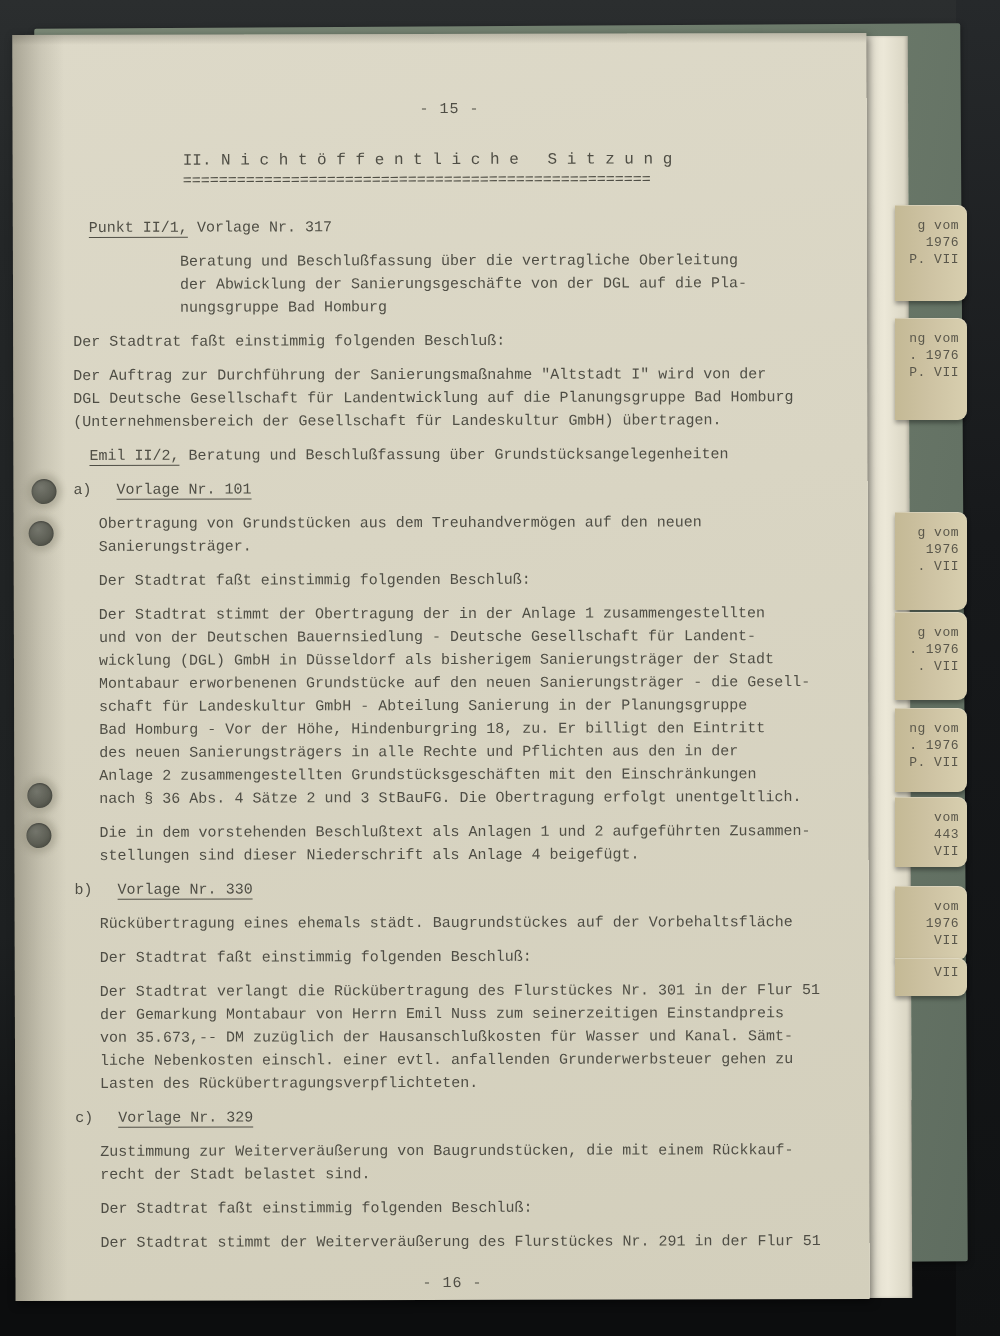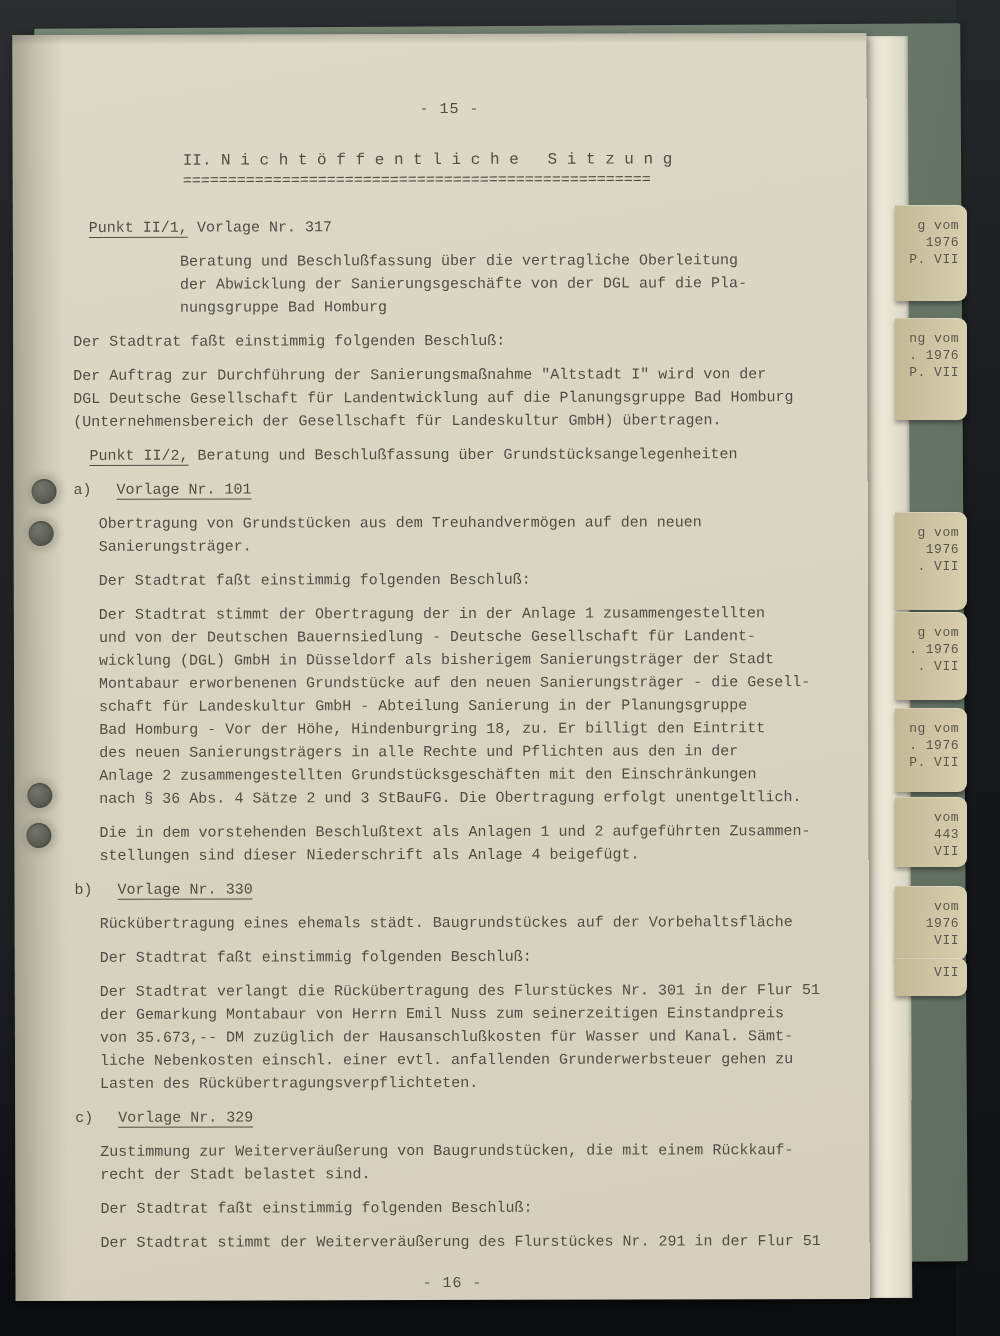--- a/index.html
+++ b/index.html
@@ -154,21 +154,21 @@
           </div>
           <div class="para indent0">
             <div class="line">Der Stadtrat faßt einstimmig folgenden Beschluß:</div>
           </div>
           <div class="para indent0">
             <div class="line">Der Auftrag zur Durchführung der Sanierungsmaßnahme "Altstadt I" wird von der</div>
             <div class="line">DGL Deutsche Gesellschaft für Landentwicklung auf die Planungsgruppe Bad Homburg</div>
             <div class="line">(Unternehmensbereich der Gesellschaft für Landeskultur GmbH) übertragen.</div>
           </div>
           <div class="para indent0 item">
-            <div class="line"><span class="u">Punkt II/2,</span><span> Beratung und Beschlußfassung über Grundstücksangelegenheiten</span></div>
+            <div class="line"><span class="u">Emil II/2,</span><span> Beratung und Beschlußfassung über Grundstücksangelegenheiten</span></div>
           </div>
           <div class="para indent0 item">
             <div class="line"><span>a) </span><span class="u">Vorlage Nr. 101</span></div>
           </div>
           <div class="para indent1">
             <div class="line">Obertragung von Grundstücken aus dem Treuhandvermögen auf den neuen</div>
             <div class="line">Sanierungsträger.</div>
           </div>
           <div class="para indent1">
             <div class="line">Der Stadtrat faßt einstimmig folgenden Beschluß:</div>

